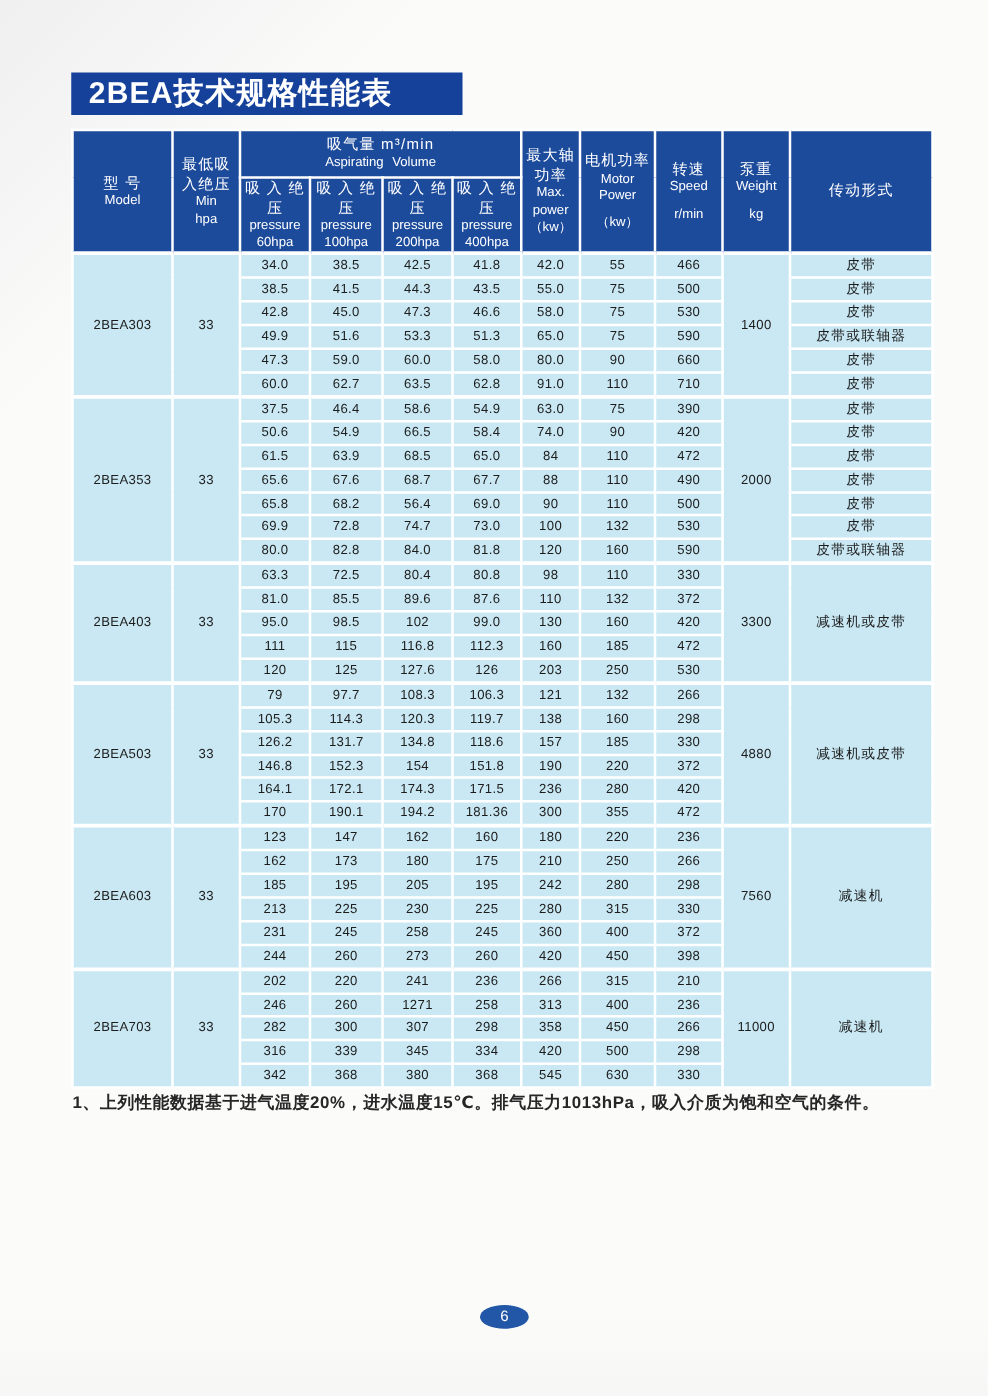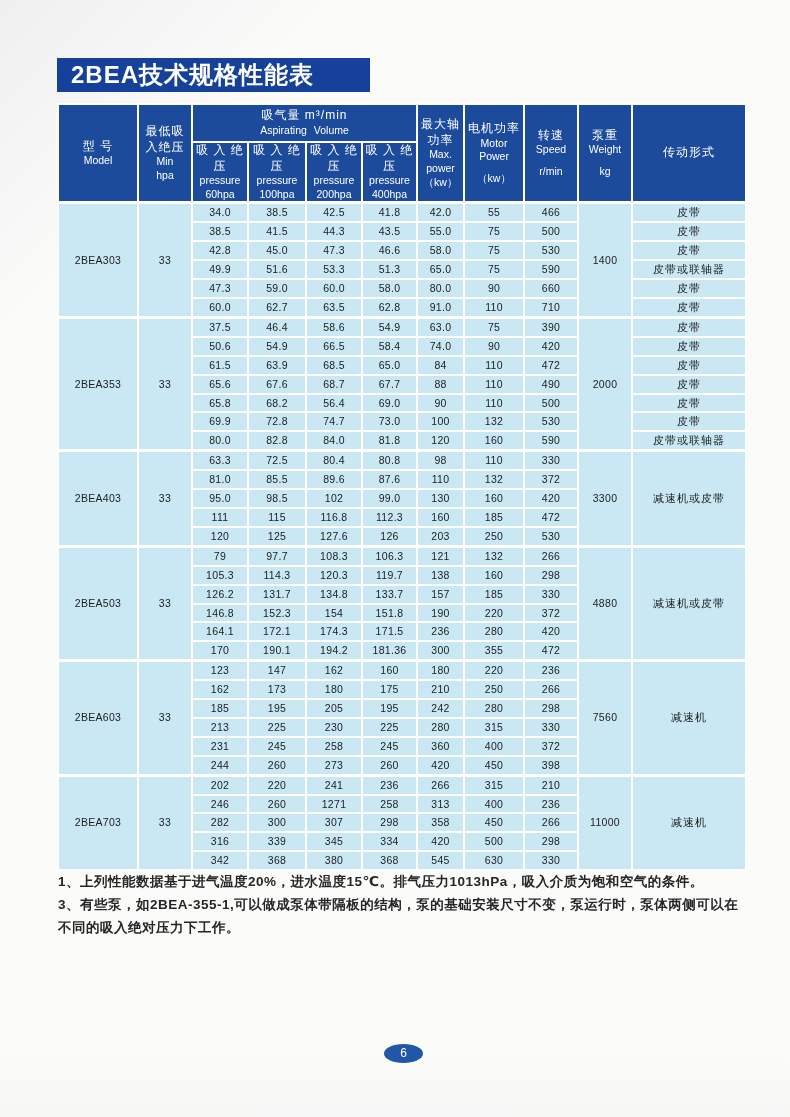--- a/index.html
+++ b/index.html
@@ -358,21 +358,21 @@
         <td>120.3</td>
         <td>119.7</td>
         <td>138</td>
         <td>160</td>
         <td>298</td>
       </tr>
       <tr>
         <td>126.2</td>
         <td>131.7</td>
         <td>134.8</td>
-        <td>133.7</td>
+        <td>118.6</td>
         <td>157</td>
         <td>185</td>
         <td>330</td>
       </tr>
       <tr>
         <td>146.8</td>
         <td>152.3</td>
         <td>154</td>
         <td>151.8</td>
         <td>190</td>
@@ -502,18 +502,17 @@
         <td>368</td>
         <td>545</td>
         <td>630</td>
         <td>330</td>
       </tr>
     </tbody>
 </table>
 
 <div class="notes">
   <p class="note">1、上列性能数据基于进气温度20%，进水温度15℃。排气压力1013hPa，吸入介质为饱和空气的条件。</p>
-  <p class="note">3、有些泵，如2BEA-355-1,可以做成泵体带隔板的结构，泵的基础安装尺寸不变，泵运行时，泵体两侧可以在不同的吸入绝对压力下工作。</p>
 </div>
 
 <div class="page-oval">
   <span>6</span>
 </div>
 
 </body></html>

